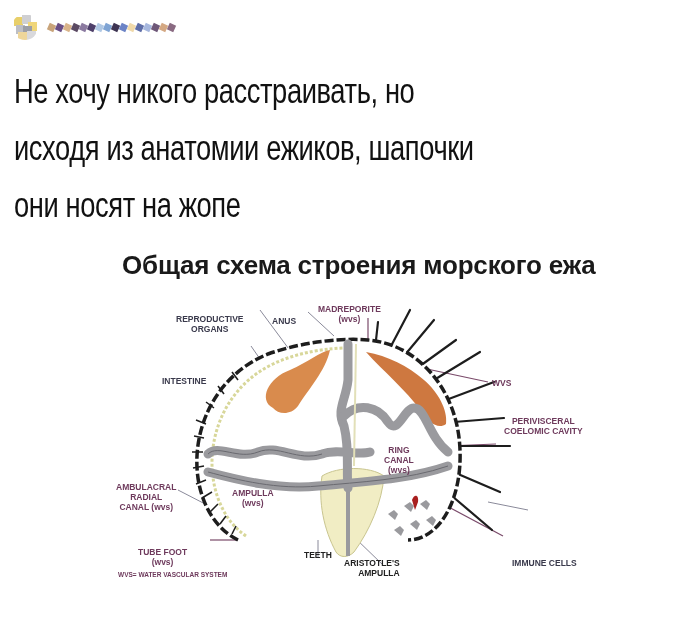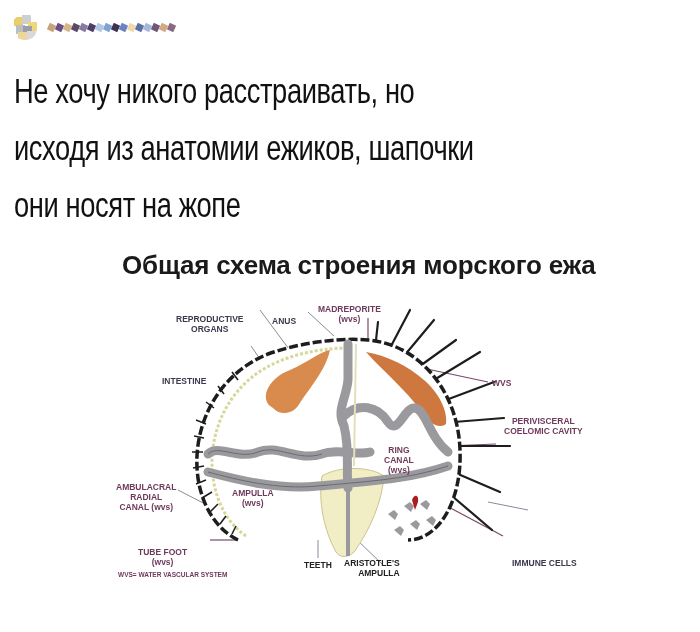--- a/index.html
+++ b/index.html
@@ -178,20 +178,20 @@
     <div>CANAL (wvs)</div>
   </div>
   <div class="lbl maroon" style="left:124px;top:248px;">
     <div>AMPULLA</div>
     <div>(wvs)</div>
   </div>
   <div class="lbl maroon" style="left:30px;top:292px;margin-top:15px;">
     <div>TUBE FOOT</div>
     <div>(wvs)</div>
   </div>
-  <div class="lbl black" style="left:196px;top:320px;">TEETH</div>
+  <div class="lbl black" style="left:196px;top:310px;">TEETH</div>
   <div class="lbl black" style="left:236px;top:318px;text-align:right;">
     <div>ARISTOTLE'S</div>
     <div>AMPULLA</div>
   </div>
   <div class="lbl dark" style="left:404px;top:318px;">IMMUNE CELLS</div>
   <div class="lbl maroon small" style="left:10px;top:330px;">WVS= WATER VASCULAR SYSTEM</div>
 </div>
 
 </body></html>

